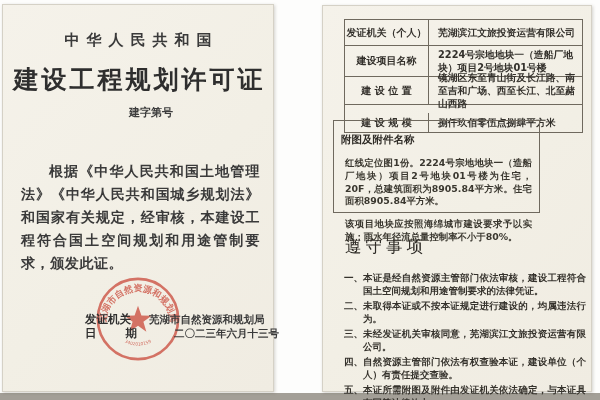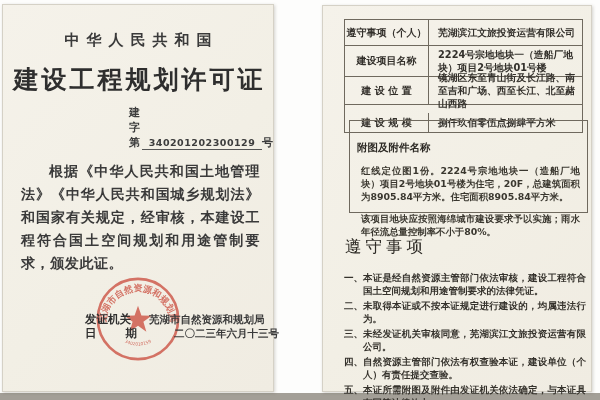--- a/index.html
+++ b/index.html
@@ -45,22 +45,22 @@
   .ptable{position:absolute;left:21px;top:13px;width:239px;
     border:1px solid #6f695e;box-sizing:border-box;}
   .trow{display:flex;border-bottom:1px solid #6f695e;}
   .trow:last-child{border-bottom:none;}
   .tlabel{width:83px;flex:0 0 83px;border-right:1px solid #6f695e;
     display:flex;align-items:center;justify-content:center;text-align:center;
     font-size:10px;font-weight:700;color:#33302b;white-space:pre;}
   .tvalue{flex:1;display:flex;align-items:center;padding:3px 4px 3px 9px;
     font-size:9.8px;font-weight:600;line-height:13px;color:#33302b;}
   .r0{height:25px;}.r1{height:30px;}.r2{height:27px;}.r3{height:19px;margin-top:8px;}
-  .attach{position:absolute;left:26px;top:114px;width:239px;height:93px;
-    border:1px solid #6f695e;box-sizing:border-box;padding:20px 7px;}
+  .attach{position:absolute;left:10px;top:114px;width:207px;height:93px;
+    border:1px solid #6f695e;box-sizing:border-box;padding:12px 7px;}
   .attach-head{font-size:10.5px;font-weight:800;color:#2e2b26;}
   .attach-line{font-size:9.4px;font-weight:600;line-height:12.8px;color:#3a372f;
     padding-left:4px;text-align:justify;margin-top:10px;}
   .abide-head{position:absolute;left:22px;top:230px;font-size:16.5px;font-weight:400;
     letter-spacing:4px;color:#2e2b26;}
   .abide-list{position:absolute;left:21px;top:266px;width:242px;}
   .abide-item{display:flex;margin-bottom:3px;}
   .abide-num{flex:0 0 18px;font-size:9.5px;font-weight:700;line-height:12.5px;color:#35322c;}
   .abide-text{flex:1;font-size:9.5px;font-weight:600;line-height:12.5px;
     text-align:justify;color:#35322c;}
@@ -69,21 +69,20 @@
 <body>
 
 <div class="floor"></div>
 
 <div class="page page-left">
   <div class="country">中华人民共和国</div>
   <div class="cert-title">建设工程规划许可证</div>
 
   <div class="serial">
     <span>建字第</span>
-      <span class="line">340201202300129</span>
       <span>号</span>
   </div>
 
   <div class="decree">根据《中华人民共和国土地管理法》《中华人民共和国城乡规划法》和国家有关规定，经审核，本建设工程符合国土空间规划和用途管制要求，颁发此证。</div>
 
   <svg class="seal" viewBox="0 0 80 80">
     <circle cx="40" cy="40" r="36.5" fill="none" stroke="#d95c50" stroke-width="2.4"></circle>
     <polygon points="40,28 36.9,36.8 27.6,37 35.1,42.6 32.4,51.5 40,46.2 47.6,51.5 44.9,42.6 52.4,37 43.1,36.8" fill="#d95c50"></polygon>
     <defs>
       <path id="sealTopArc" d="M 11.5,52 A 29.5,29.5 0 1 1 68.5,52"></path>
@@ -105,21 +104,21 @@
     <span class="fieldlabel spread"><span>日</span><span>期</span></span>
     <span class="fieldvalue">二〇二三年六月十三号</span>
   </div>
 </div>
 
 <div class="page page-right">
   <div class="rp-inner">
 
     <div class="ptable">
       <div class="trow r0">
-        <div class="tlabel">遵守事项（个人）</div>
+        <div class="tlabel">发证机关（个人）</div>
         <div class="tvalue">芜湖滨江文旅投资运营有限公司</div>
       </div>
       <div class="trow r1">
         <div class="tlabel">建设项目名称</div>
         <div class="tvalue">2224号宗地地块一（造船厂地块）项目2号地块01号楼</div>
       </div>
       <div class="trow r2">
         <div class="tlabel">建 设 位 置</div>
         <div class="tvalue">镜湖区东至青山街及长江路、南至吉和广场、西至长江、北至赭山西路</div>
       </div>

